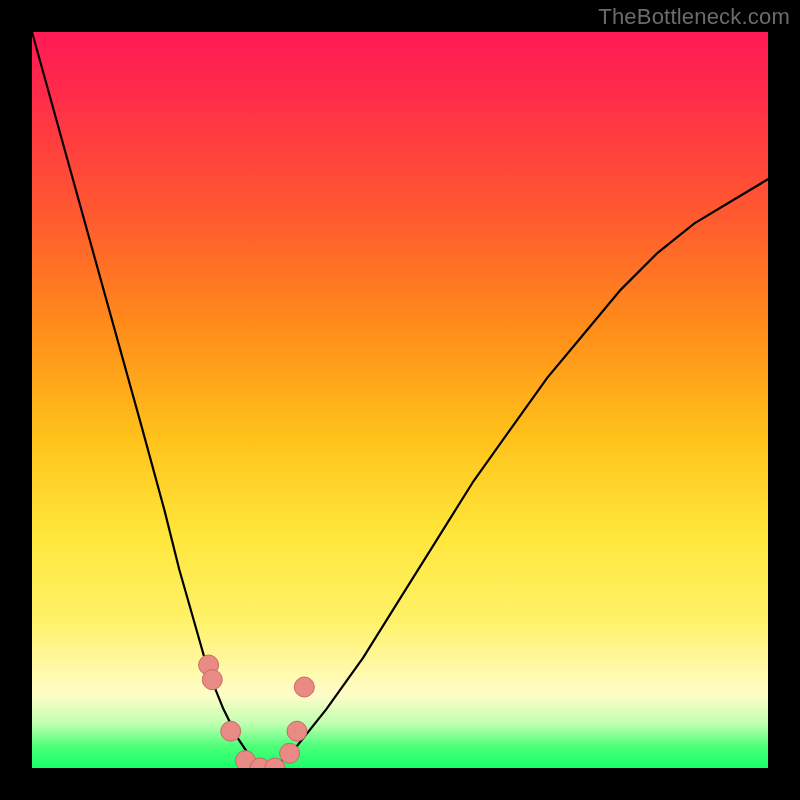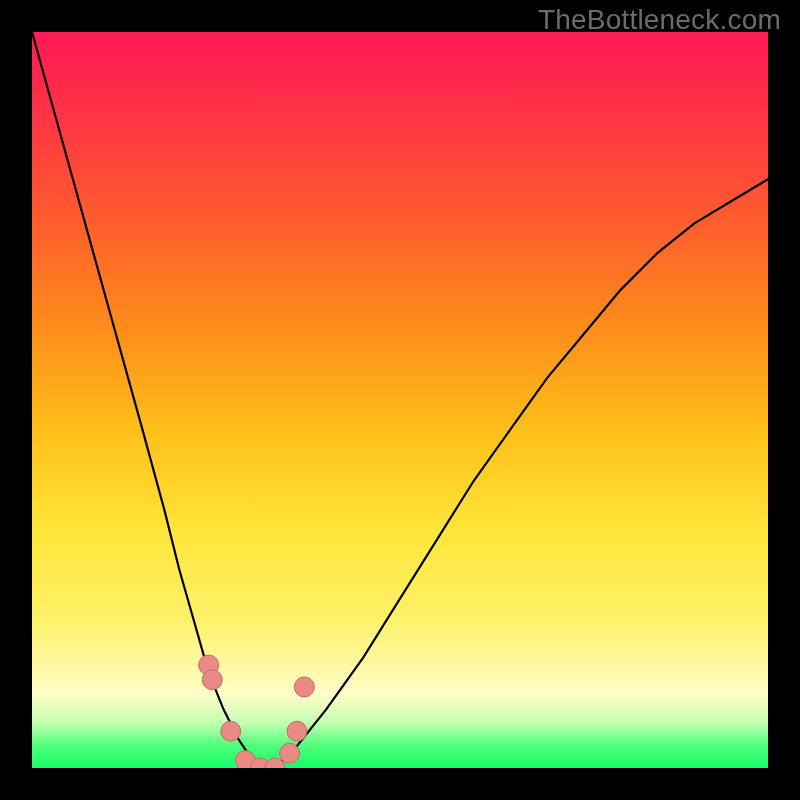--- a/index.html
+++ b/index.html
@@ -45,23 +45,23 @@
       #17ff6a 100%
     );
   }
   svg.curves {
     position: absolute;
     inset: 0;
   }
   .watermark {
     position: absolute;
     top: 4px;
-    right: 19px;
+    right: 10px;
     color: #6b6b6b;
-    font-size: 28px;
+    font-size: 22px;
     letter-spacing: 0.2px;
     font-weight: 400;
     text-align: center;
   }
 </style>
 </head>
 <body>
 
 <div class="frame">
 

